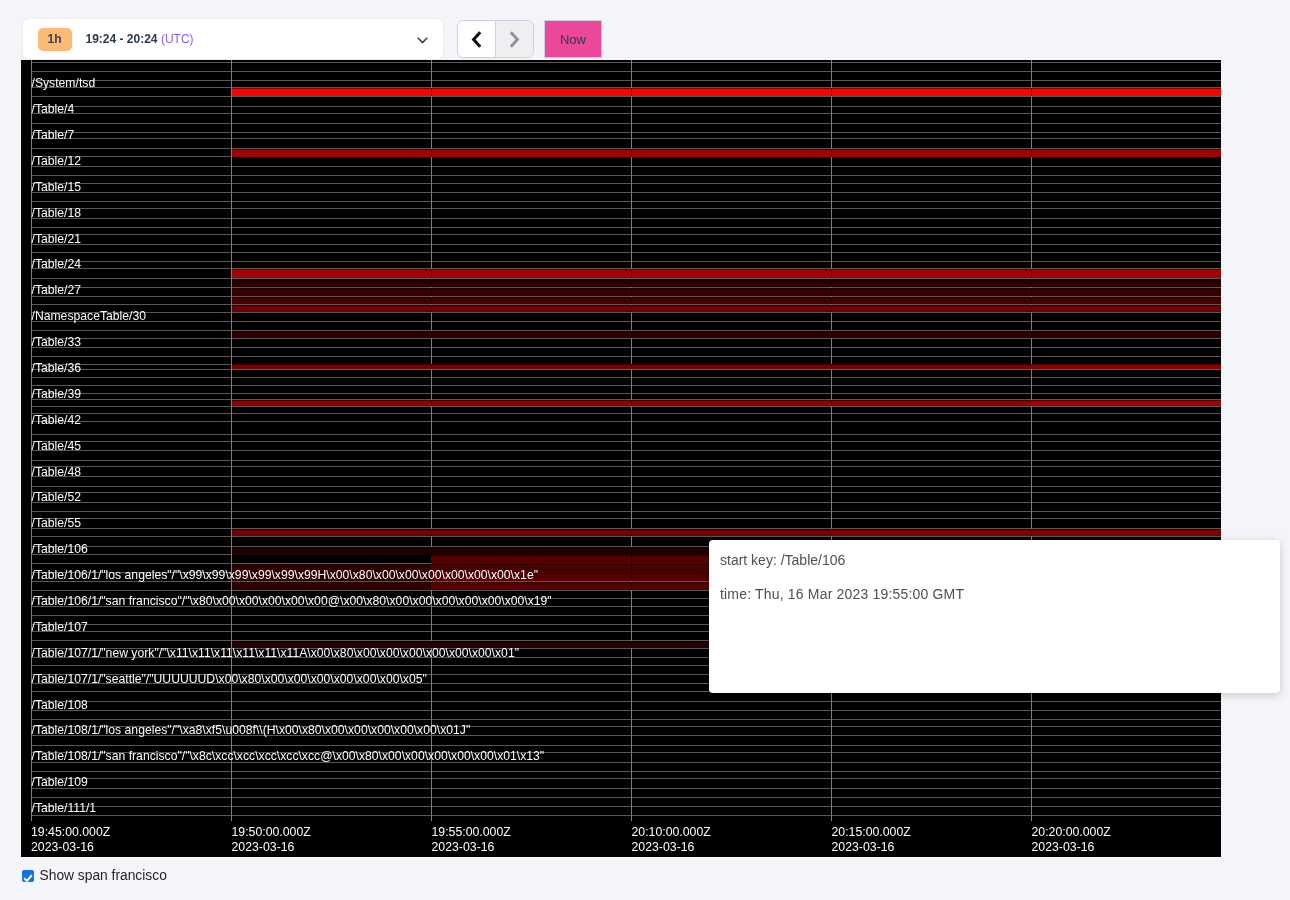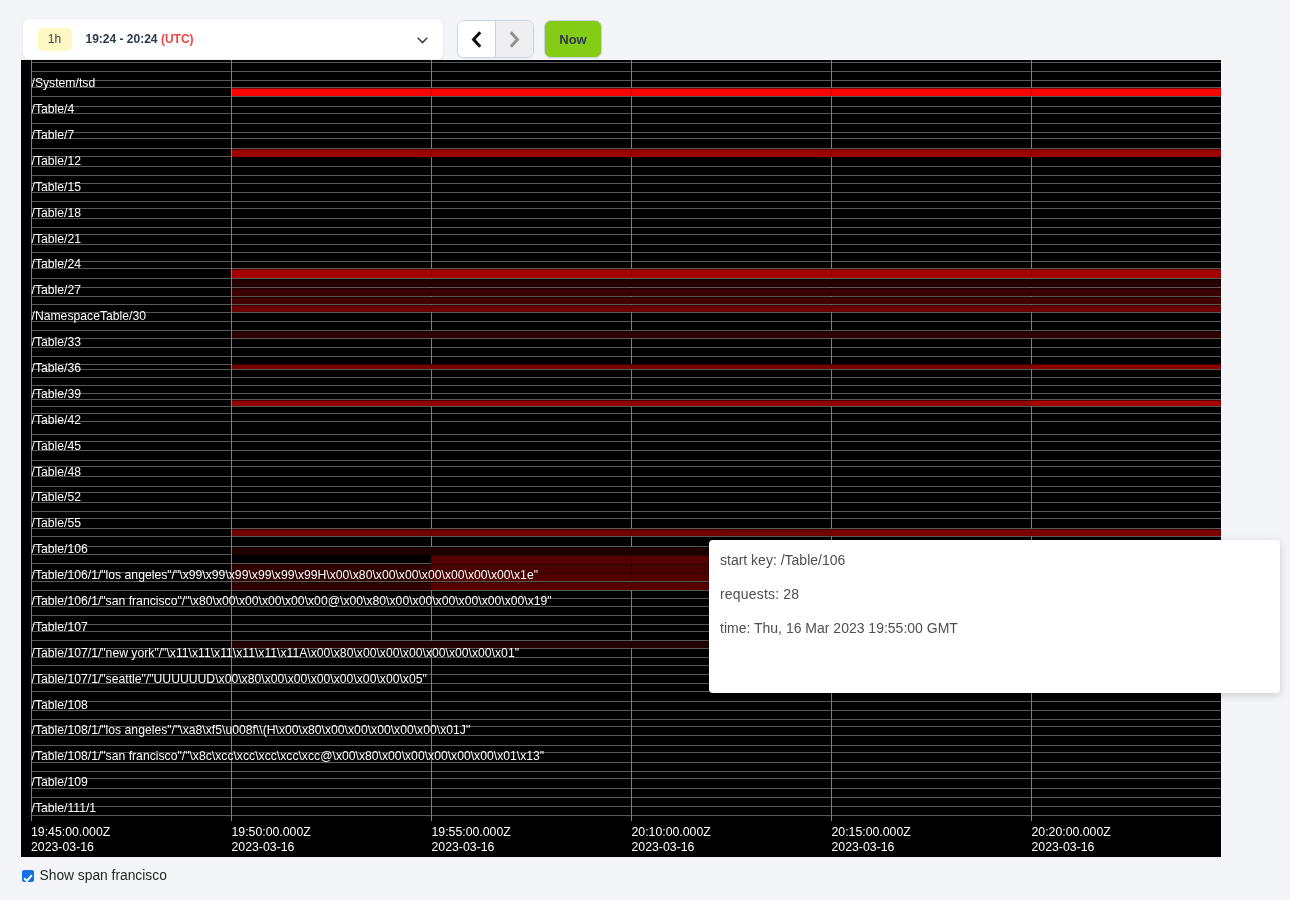--- a/index.html
+++ b/index.html
@@ -1,23 +1,23 @@
 <!DOCTYPE html>
 <html><head><meta charset="utf-8"><style>
 *{margin:0;padding:0;box-sizing:border-box}
 body{width:1290px;height:900px;background:#f4f5f9;font-family:"Liberation Sans",sans-serif;position:relative;overflow:hidden}
 .timebox{position:absolute;left:21.5px;top:18px;width:422.5px;height:41.5px;background:#fff;border:1px solid #ededf2;border-radius:7px;box-shadow:0 1px 2px rgba(60,70,90,.06);display:flex;align-items:center}
-.badge{margin-left:15px;background:#fef9c3;border-radius:5px;width:34px;height:23px;display:flex;align-items:center;justify-content:center;font-size:12px;font-weight:normal;color:#394455;margin-top:1px}
+.badge{margin-left:15px;background:#fdba74;border-radius:5px;width:34px;height:23px;display:flex;align-items:center;justify-content:center;font-size:12px;font-weight:bold;color:#394455;margin-top:1px}
 .trange{margin-left:14px;font-size:12px;font-weight:bold;color:#2c3a4e}
-.trange .utc{font-weight:bold;color:#ef4444}
+.trange .utc{font-weight:normal;color:#8b5cf6}
 .carety{position:absolute;right:15px;top:17.5px}
 .navgrp{position:absolute;left:457px;top:20.3px;width:77px;height:37.5px;border:1px solid #c9d1e3;border-radius:7px;background:#fff;display:flex;overflow:hidden;box-shadow:0 1px 2px rgba(60,70,90,.05)}
 .navgrp .b1{width:38px;height:100%;display:flex;align-items:center;justify-content:center;background:#fff}
 .navgrp .b2{width:39px;height:100%;display:flex;align-items:center;justify-content:center;background:#efeff1;border-left:1px solid #c9d1e3}
-.nowbtn{position:absolute;left:544px;top:20.3px;width:58px;height:37.5px;border:1px solid #c9d1e3;border-radius:7px;background:#84cc16;display:flex;align-items:center;justify-content:center;font-size:13px;font-weight:bold;color:#2c3a4e;box-shadow:0 1px 2px rgba(60,70,90,.05)}
+.nowbtn{position:absolute;left:544px;top:20.3px;width:58px;height:37.5px;border:1px solid #c9d1e3;border-radius:0;background:#ec4899;display:flex;align-items:center;justify-content:center;font-size:13px;font-weight:normal;color:#2c3a4e;box-shadow:0 1px 2px rgba(60,70,90,.05)}
 .tooltip{position:absolute;left:709px;top:540px;width:571px;height:153px;background:#fff;border-radius:4px;box-shadow:0 2px 8px rgba(0,0,0,.18);padding:3px 0 16px 11px;z-index:5}
 .tooltip div{font-size:14px;color:#4f4f4f;height:34px;line-height:34px;white-space:nowrap}
 .tooltip div:nth-child(2){letter-spacing:.18px}
 .cbrow{position:absolute;left:21.5px;top:868px;display:flex;align-items:center}
 .cbx{width:12px;height:12px;background:#1473e6;border-radius:2px;position:relative}
 .cbl{margin-left:6px;font-size:13.8px;color:#262626}
 </style></head><body>
 <div class="timebox">
   <div class="badge">1h</div>
   <div class="trange">19:24 - 20:24 <span class="utc">(UTC)</span></div>
@@ -186,20 +186,19 @@
 <text x="410.5" y="790.8" font-family="Liberation Sans, sans-serif" font-size="12.3" fill="#fff">2023-03-16</text>
 <text x="610.5" y="775.5" font-family="Liberation Sans, sans-serif" font-size="12.3" fill="#fff">20:10:00.000Z</text>
 <text x="610.5" y="790.8" font-family="Liberation Sans, sans-serif" font-size="12.3" fill="#fff">2023-03-16</text>
 <text x="810.5" y="775.5" font-family="Liberation Sans, sans-serif" font-size="12.3" fill="#fff">20:15:00.000Z</text>
 <text x="810.5" y="790.8" font-family="Liberation Sans, sans-serif" font-size="12.3" fill="#fff">2023-03-16</text>
 <text x="1010.5" y="775.5" font-family="Liberation Sans, sans-serif" font-size="12.3" fill="#fff">20:20:00.000Z</text>
 <text x="1010.5" y="790.8" font-family="Liberation Sans, sans-serif" font-size="12.3" fill="#fff">2023-03-16</text>
 </svg>
 <div class="tooltip">
   <div>start key: /Table/106</div>
-  <div>requests: 28</div>
   <div>time: Thu, 16 Mar 2023 19:55:00 GMT</div>
 </div>
 <div class="cbrow">
   <div class="cbx"><svg width="12" height="12" viewBox="0 0 12 12">
         <path d="M2.2 6.3 L4.9 9 L9.8 3.2" stroke="#fff" stroke-width="2" fill="none"></path>
       </svg></div>
   <div class="cbl">Show span francisco</div>
 </div>
 </body></html>

